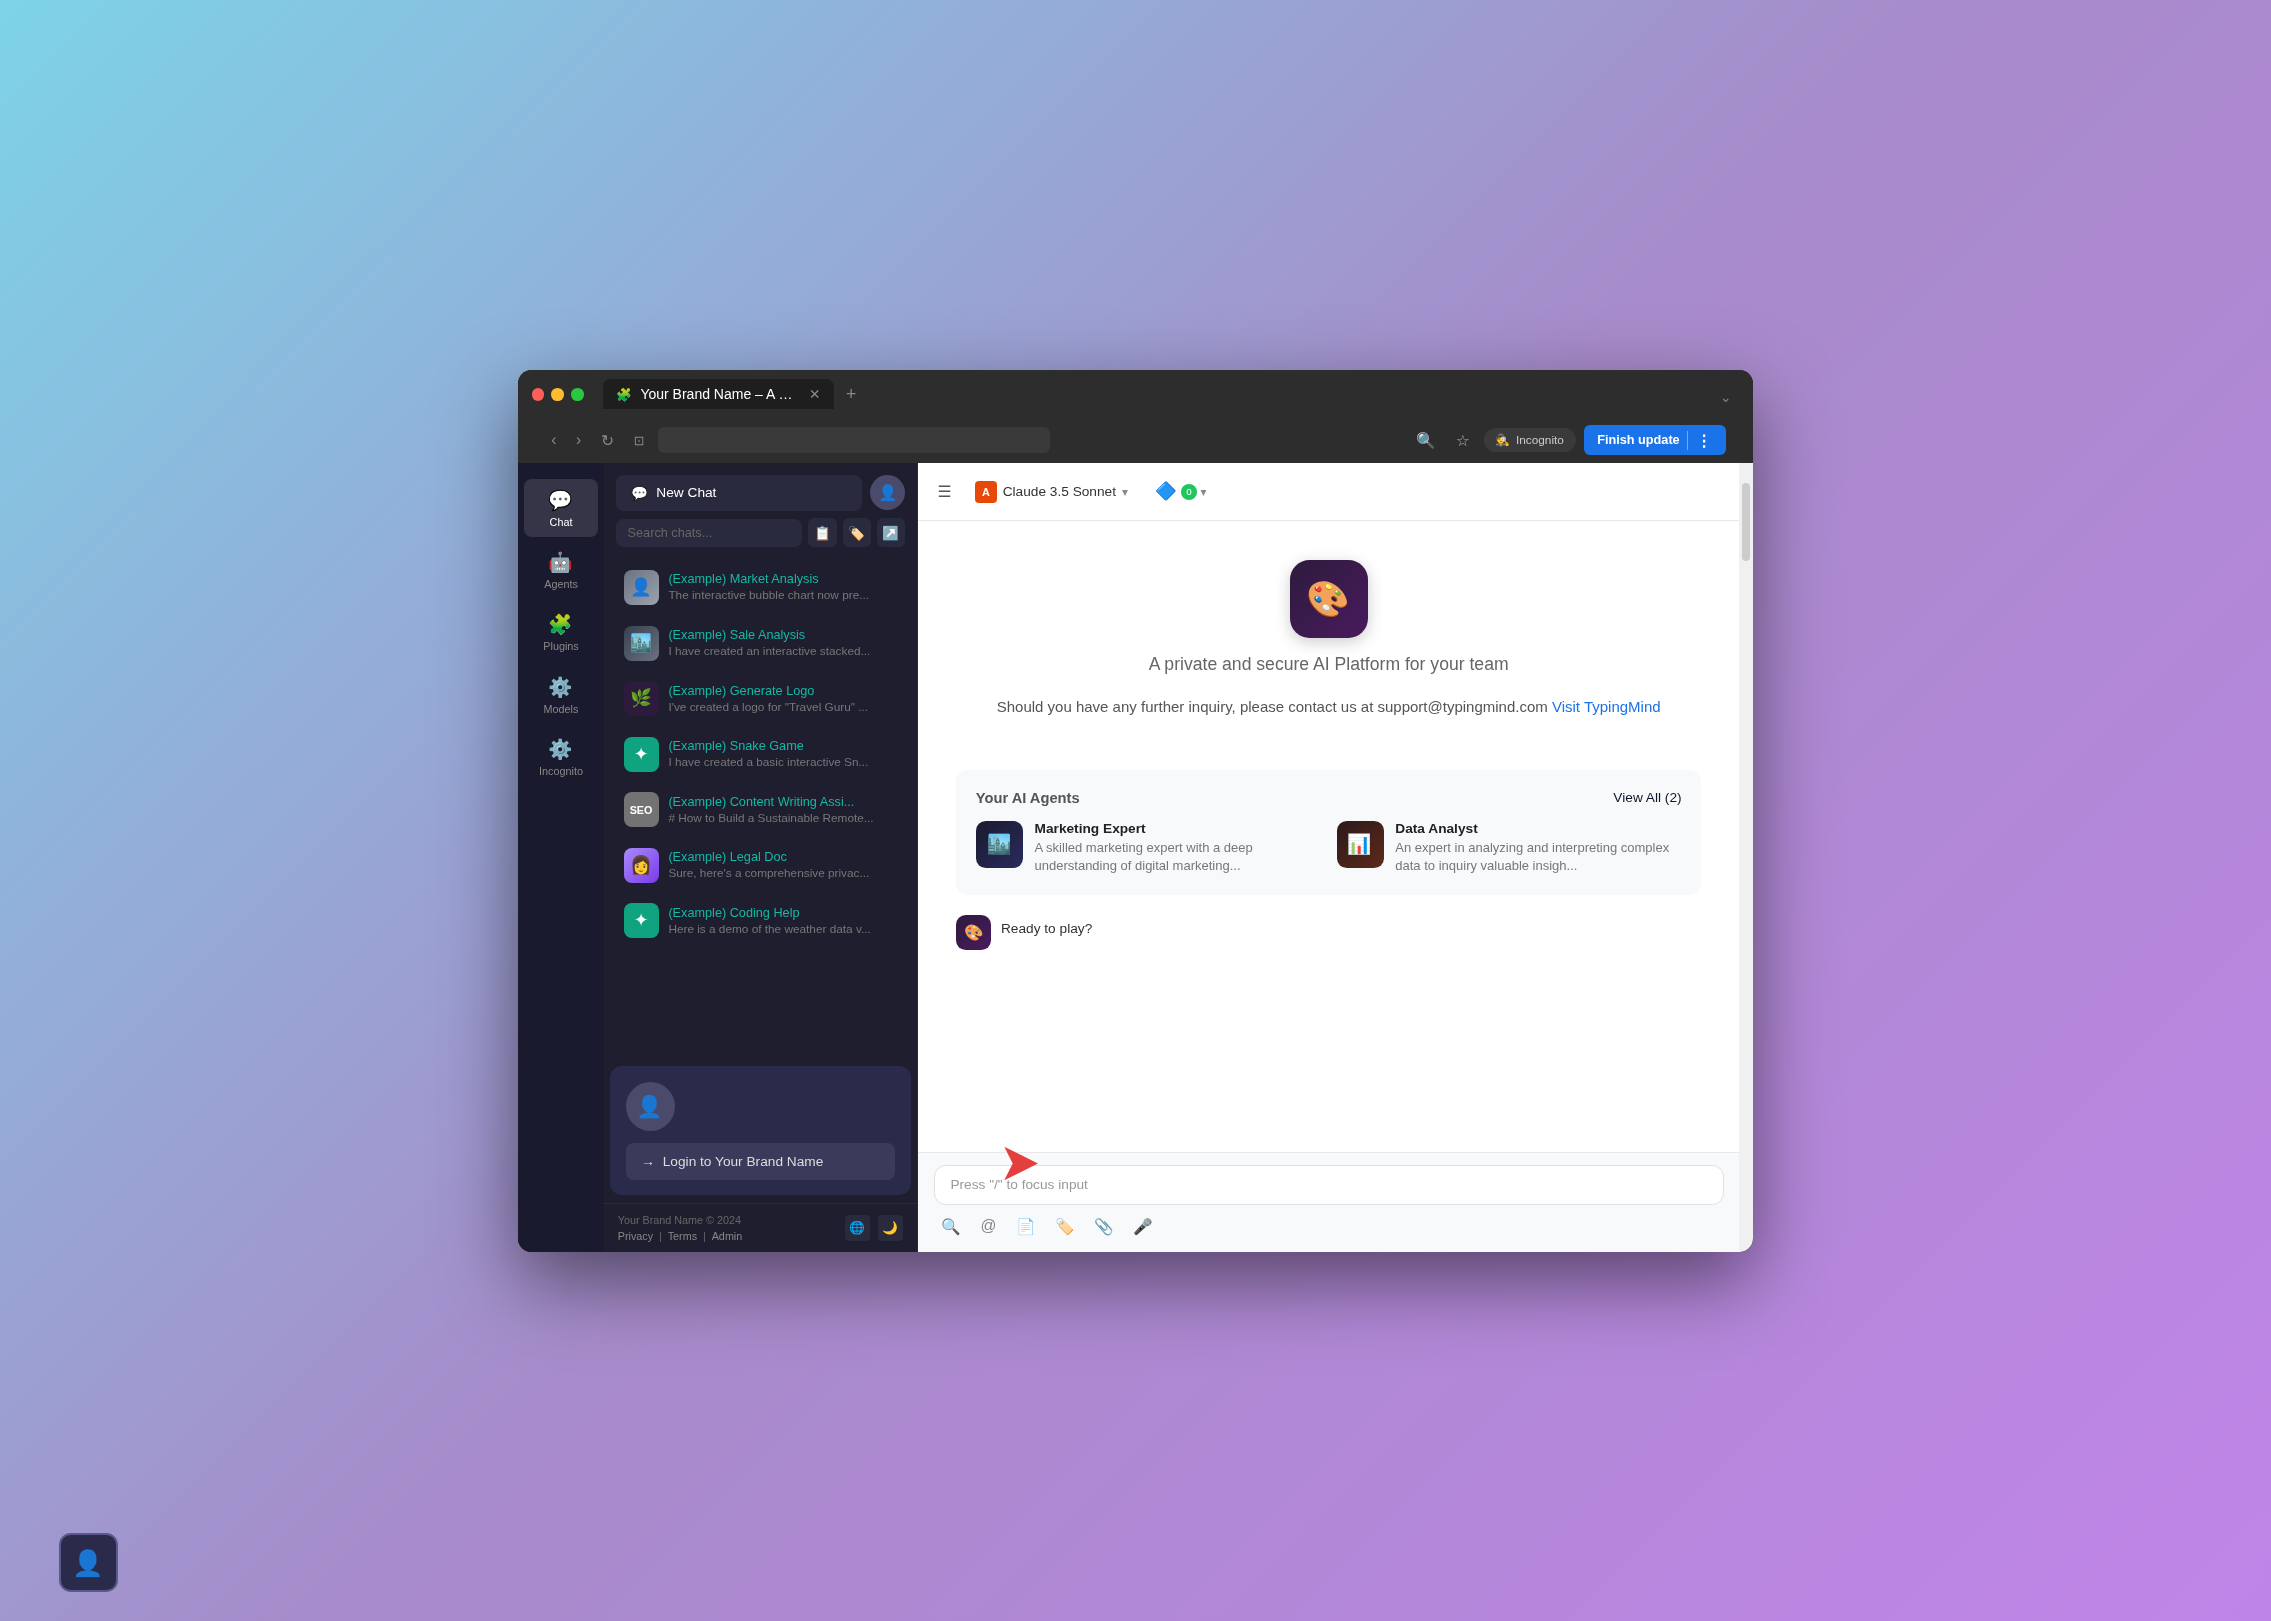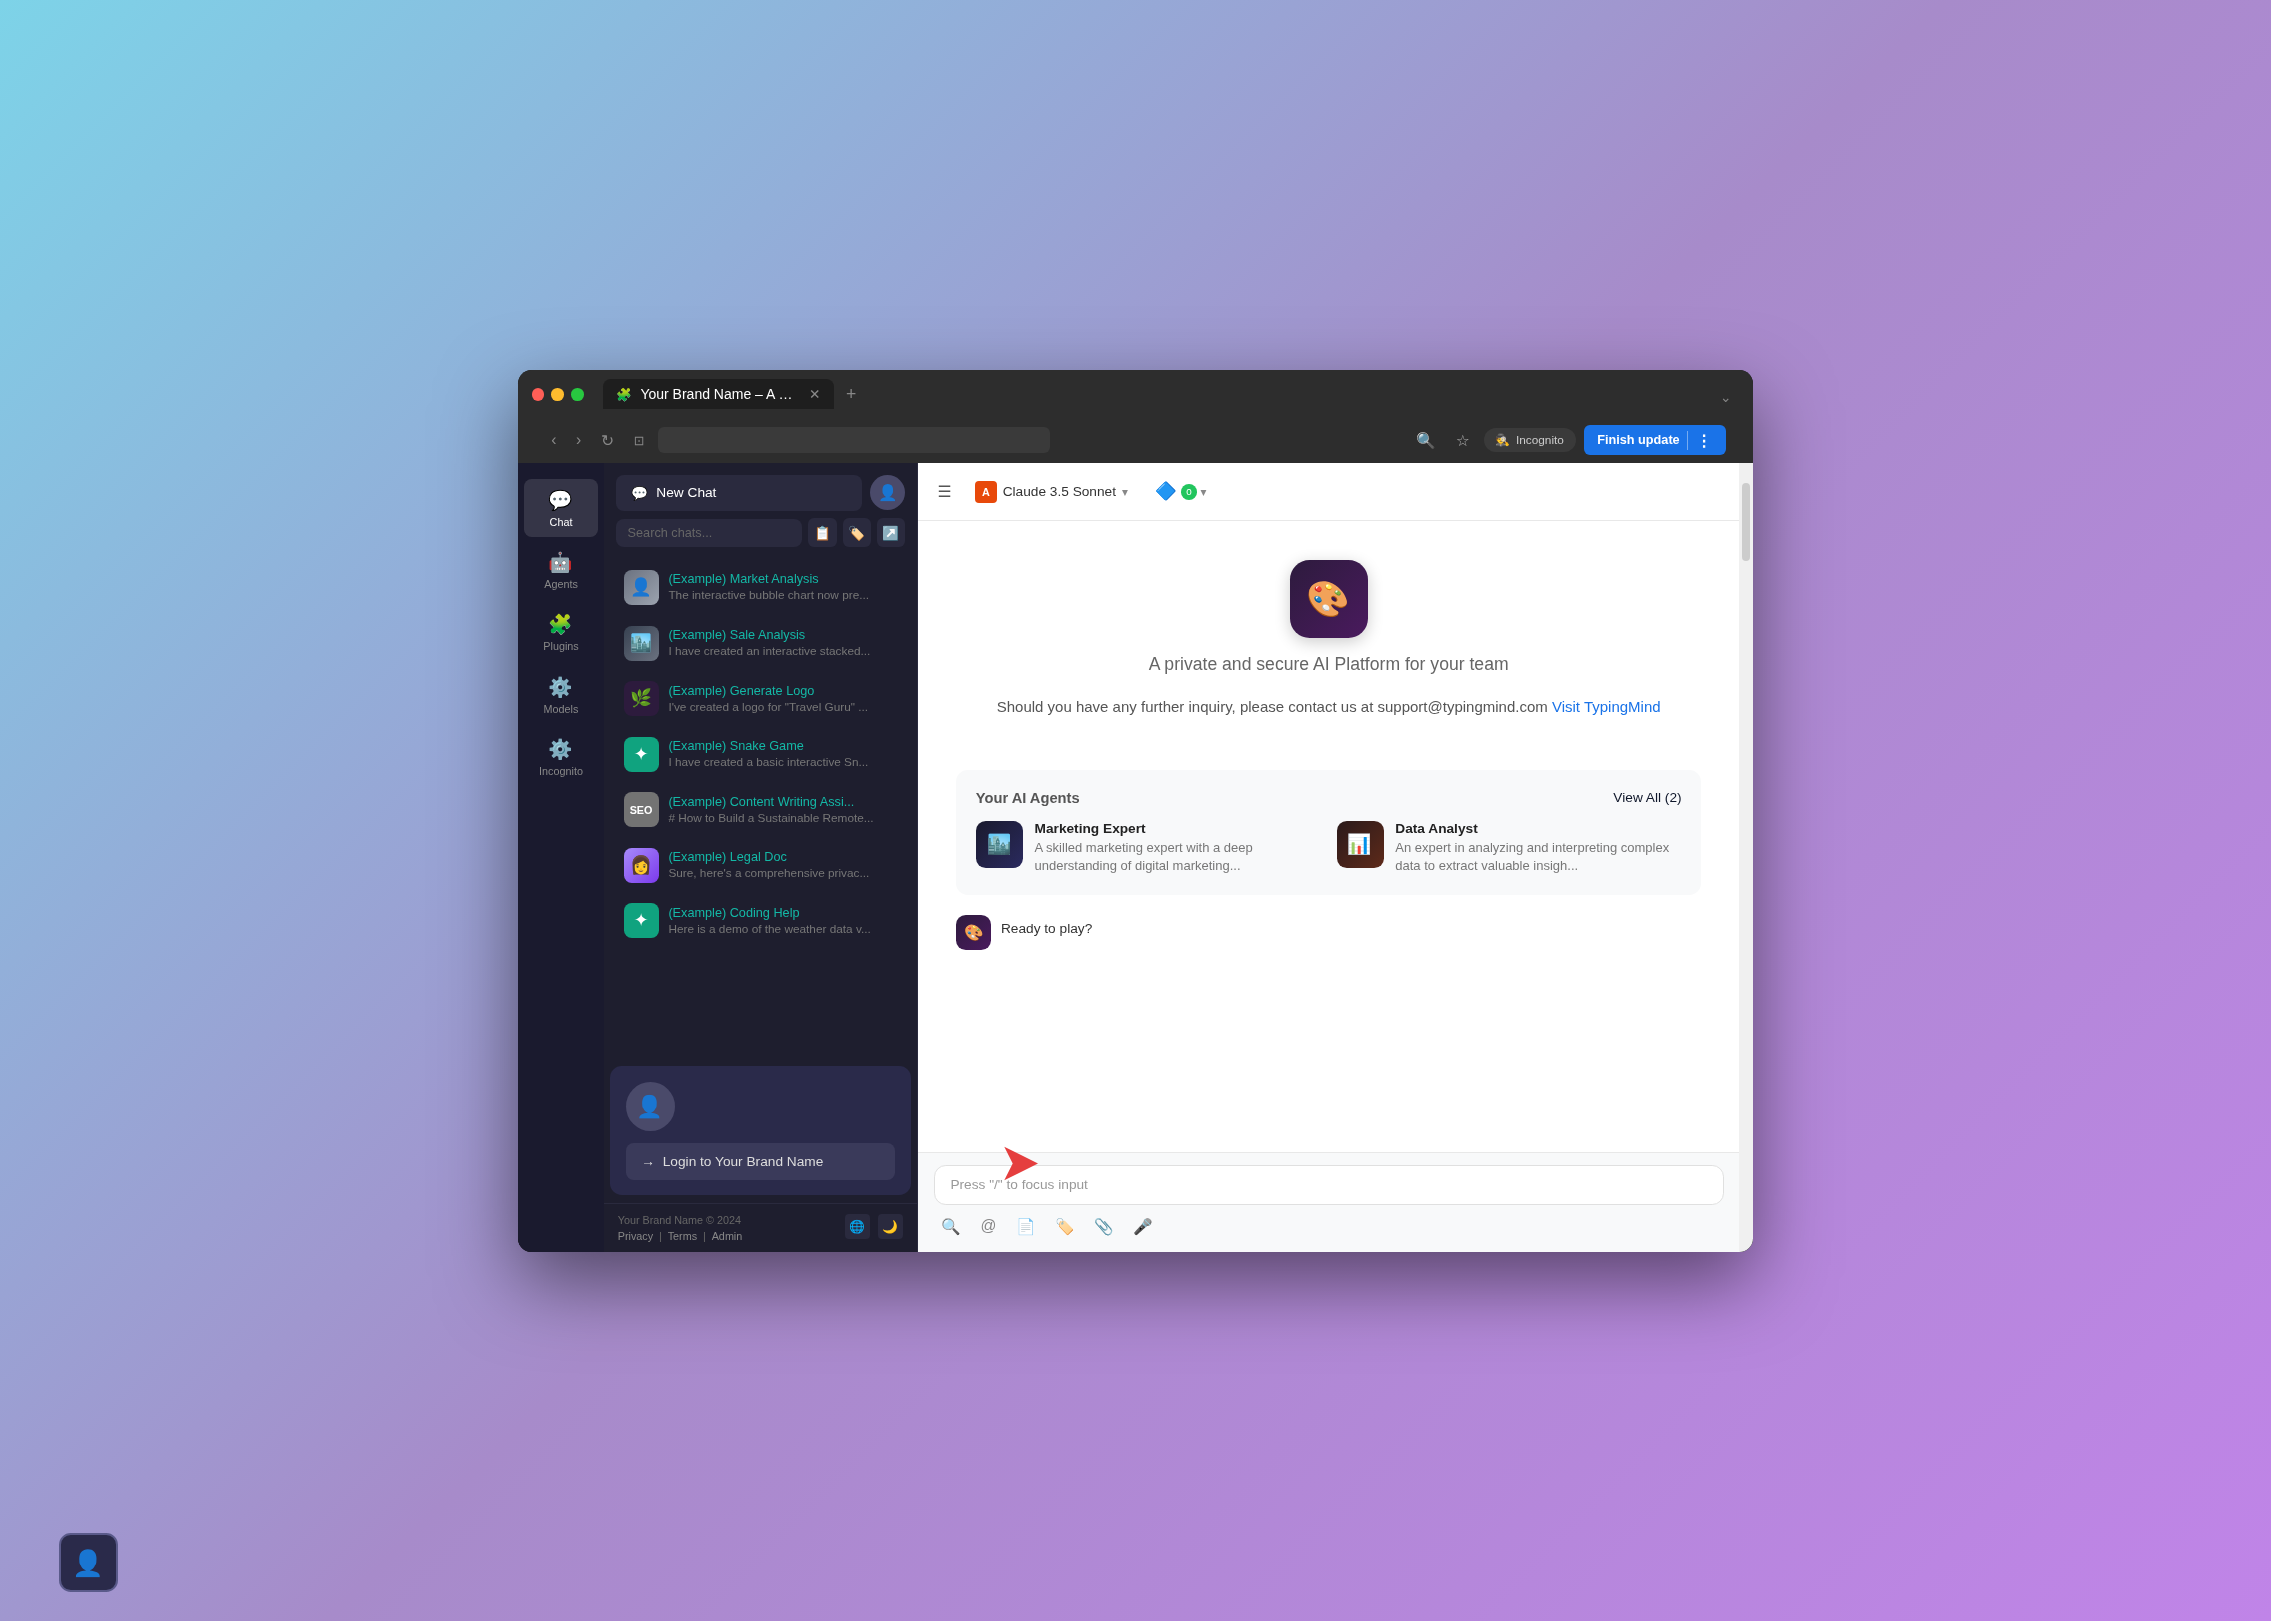--- a/index.html
+++ b/index.html
@@ -750,21 +750,21 @@
         </button>
 
         <div style="position: absolute; right: -127px; bottom: 9.8px; display: flex; align-items: center; z-index: 10;">
           <svg class="red-arrow" width="137" height="43" viewBox="0 0 140 44">
             <polygon points="140,22 100,2 110,22 0,22 0,22 110,22 100,42" fill="#e53e3e"></polygon>
           </svg>
         </div>
       </div>
 
       <div class="sidebar-footer">
-        <div style="display:flex; justify-content:space-between; align-items:flex-start;">
+        <div style="display:flex; justify-content:space-between; align-items:center;">
           <div>
             <span>Your Brand Name © 2024</span>
             <div class="footer-links">
               <a href="#">Privacy</a>
               <span>|</span>
               <a href="#">Terms</a>
               <span>|</span>
               <a href="#">Admin</a>
             </div>
           </div>
@@ -824,21 +824,21 @@
                 <div class="agent-name">Marketing Expert</div>
                 <div class="agent-desc">A skilled marketing expert with a deep understanding of digital marketing...</div>
               </div>
             </div>
             <div class="agent-card">
               <div class="agent-thumb agent-thumb-data">
                 <span>📊</span>
               </div>
               <div>
                 <div class="agent-name">Data Analyst</div>
-                <div class="agent-desc">An expert in analyzing and interpreting complex data to extract valuable insigh...</div>
+                <div class="agent-desc">An expert in analyzing and interpreting complex data to inquiry valuable insigh...</div>
               </div>
             </div>
           </div>
         </div>
 
         <div class="message-area">
           <div class="message-row">
             <div class="message-avatar">🎨</div>
             <div class="message-bubble">Ready to play?</div>
           </div>

